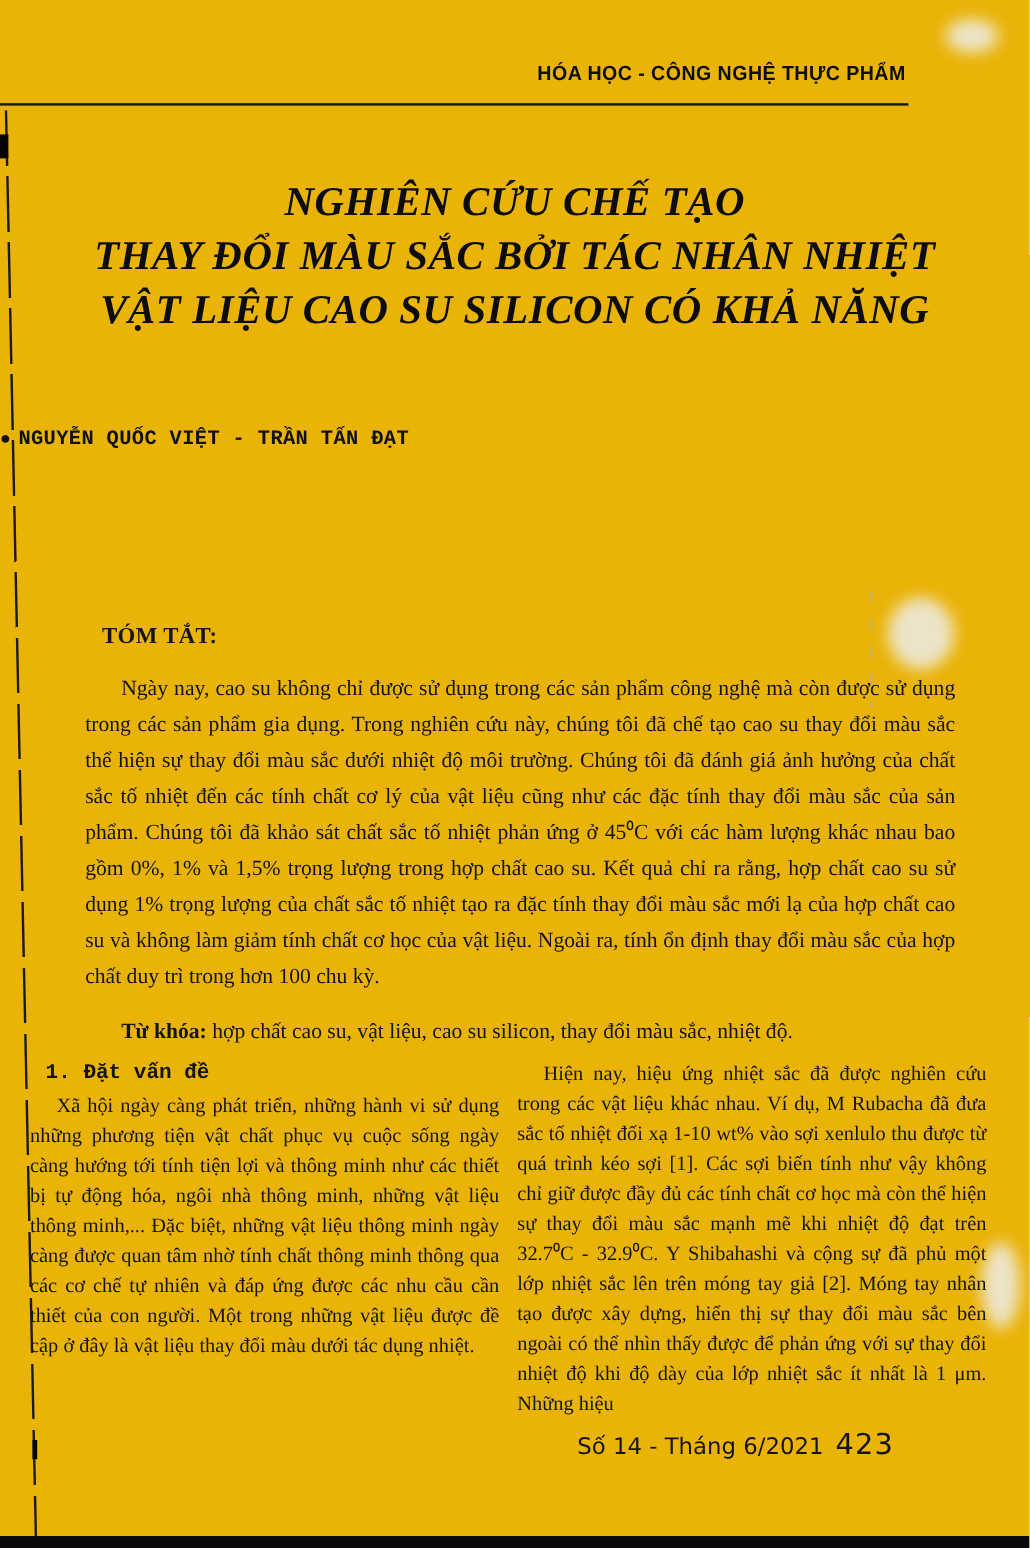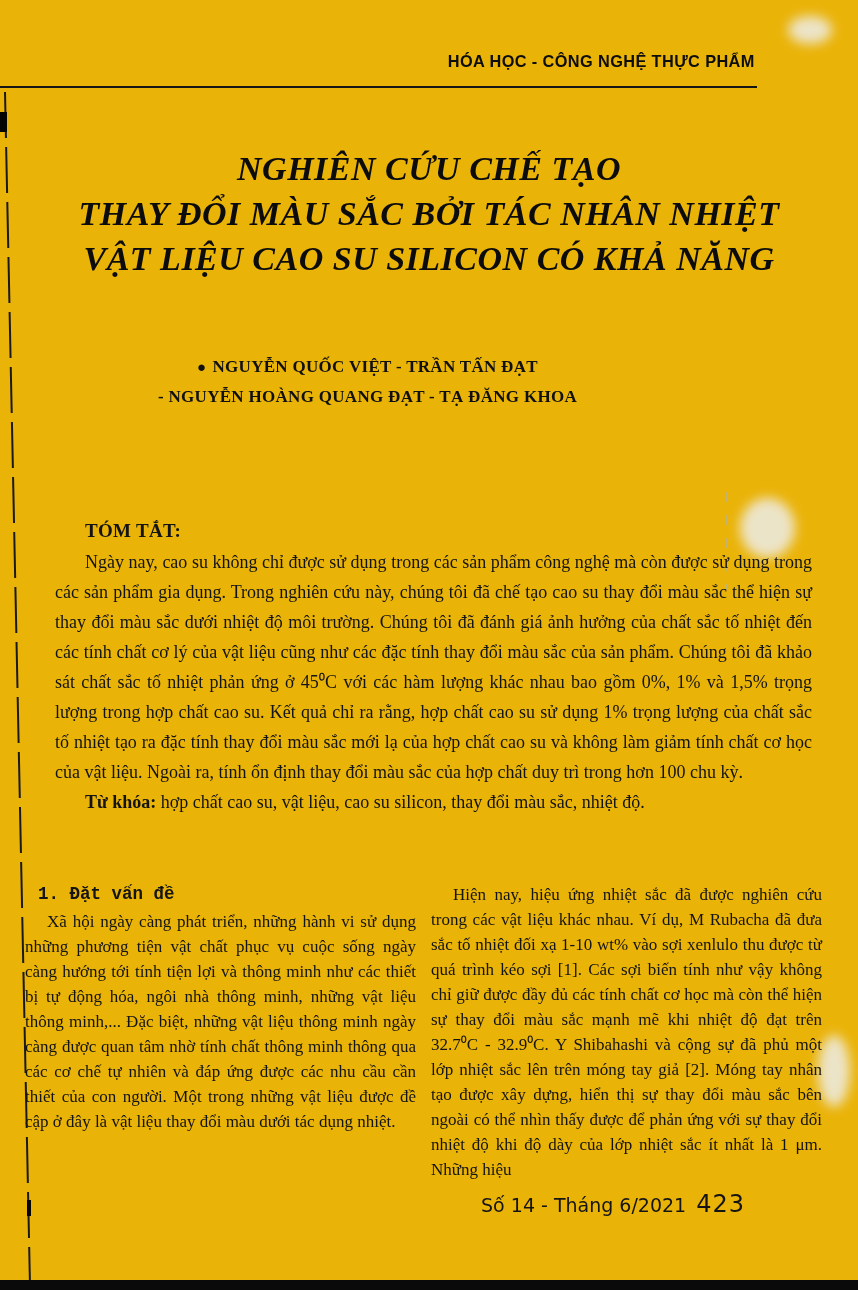--- a/index.html
+++ b/index.html
@@ -46,33 +46,32 @@
     position:absolute;top:146px;left:40px;width:778px;margin:0;
     text-align:center;
     font-family:"Liberation Serif", serif;
     font-weight:bold;font-size:34px;line-height:45px;letter-spacing:.5px;
     color:#0c0c0c;
   }
   .title-line{display:block;font-style:italic;}
   
   .authors-block{
     position:absolute;top:352px;left:0;width:735px;
-    text-align:center;
-    font-family:Liberation Serif, serif;
+    font-family:Liberation Mono, monospace;
     font-weight:bold;font-size:17px;line-height:30px;letter-spacing:.3px;
     color:#101010;
   }
   .author-bullet{font-size:15px;margin-right:6px;}
   
   .abstract{position:absolute;top:520px;left:55px;width:757px;font-family:Liberation Serif, serif;}
   .abstract-heading{
     margin:0 0 5px 30px;font-size:19px;font-weight:bold;letter-spacing:.3px;
   }
   .abstract-body,.keywords{
-    margin:0;font-size:18px;line-height:30px;text-align:justify;text-indent:30px;
+    margin:16px;font-size:18px;line-height:30px;text-align:justify;text-indent:30px;
   }
   .keywords-label{font-weight:bold;}
   
   .columns{position:absolute;top:882px;left:25px;width:797px;display:flex;gap:15px;}
   .col{width:391px;font-size:17px;line-height:25px;text-align:justify;}
   .section-heading{margin:0 0 2px 13px;font-size:17.5px;font-weight:bold;font-family:Liberation Mono, monospace;}
   .col p{margin:0;text-indent:22px;}
   
   .footer{
     position:absolute;top:1190px;right:113px;
@@ -99,21 +98,20 @@
   <div class="smudge smudge-3"></div>
 
   <h1 class="article-title">
     <span class="title-line">NGHIÊN CỨU CHẾ TẠO</span>
     <span class="title-line">THAY ĐỔI MÀU SẮC BỞI TÁC NHÂN NHIỆT</span>
     <span class="title-line">VẬT LIỆU CAO SU SILICON CÓ KHẢ NĂNG</span>
   </h1>
 
   <div class="authors-block">
     <div><span class="author-bullet">●</span><span>NGUYỄN QUỐC VIỆT - TRẦN TẤN ĐẠT</span></div>
-    <div><span>- NGUYỄN HOÀNG QUANG ĐẠT - TẠ ĐĂNG KHOA</span></div>
   </div>
 
   <section class="abstract">
     <h2 class="abstract-heading">TÓM TẮT:</h2>
     <p class="abstract-body">Ngày nay, cao su không chỉ được sử dụng trong các sản phẩm công nghệ mà còn được sử dụng trong các sản phẩm gia dụng. Trong nghiên cứu này, chúng tôi đã chế tạo cao su thay đổi màu sắc thể hiện sự thay đổi màu sắc dưới nhiệt độ môi trường. Chúng tôi đã đánh giá ảnh hưởng của chất sắc tố nhiệt đến các tính chất cơ lý của vật liệu cũng như các đặc tính thay đổi màu sắc của sản phẩm. Chúng tôi đã khảo sát chất sắc tố nhiệt phản ứng ở 45⁰C với các hàm lượng khác nhau bao gồm 0%, 1% và 1,5% trọng lượng trong hợp chất cao su. Kết quả chỉ ra rằng, hợp chất cao su sử dụng 1% trọng lượng của chất sắc tố nhiệt tạo ra đặc tính thay đổi màu sắc mới lạ của hợp chất cao su và không làm giảm tính chất cơ học của vật liệu. Ngoài ra, tính ổn định thay đổi màu sắc của hợp chất duy trì trong hơn 100 chu kỳ.</p>
     <p class="keywords"><span class="keywords-label">Từ khóa:</span><span> hợp chất cao su, vật liệu, cao su silicon, thay đổi màu sắc, nhiệt độ.</span></p>
   </section>
 
   <section class="columns">
     <div class="col">

